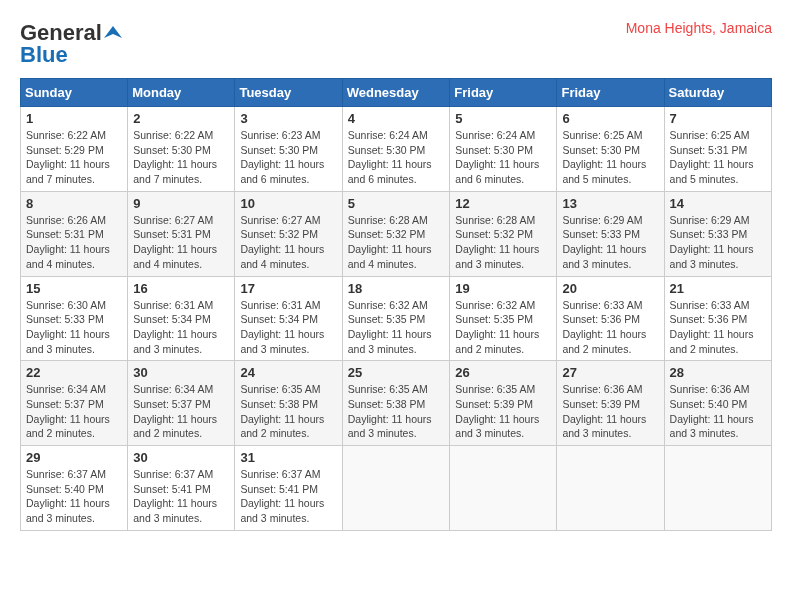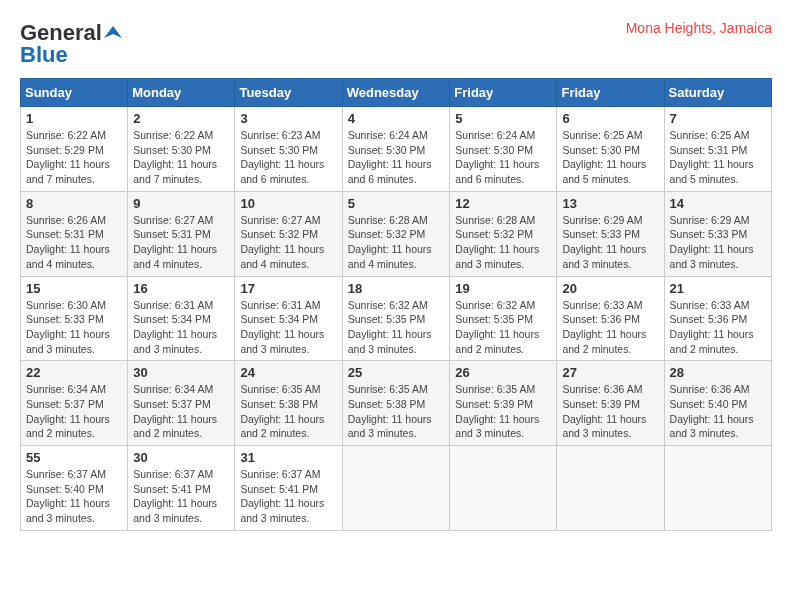--- a/index.html
+++ b/index.html
@@ -230,21 +230,21 @@
           <span class="day-number">27</span>
           <div class="day-info">Sunrise: 6:36 AM<br>Sunset: 5:39 PM<br>Daylight: 11 hours and 3 minutes.</div>
         </td>
         <td>
           <span class="day-number">28</span>
           <div class="day-info">Sunrise: 6:36 AM<br>Sunset: 5:40 PM<br>Daylight: 11 hours and 3 minutes.</div>
         </td>
       </tr>
       <tr class="row-odd">
         <td>
-          <span class="day-number">55</span>
+          <span class="day-number">29</span>
           <div class="day-info">Sunrise: 6:37 AM<br>Sunset: 5:40 PM<br>Daylight: 11 hours and 3 minutes.</div>
         </td>
         <td>
           <span class="day-number">30</span>
           <div class="day-info">Sunrise: 6:37 AM<br>Sunset: 5:41 PM<br>Daylight: 11 hours and 3 minutes.</div>
         </td>
         <td>
           <span class="day-number">31</span>
           <div class="day-info">Sunrise: 6:37 AM<br>Sunset: 5:41 PM<br>Daylight: 11 hours and 3 minutes.</div>
         </td>

